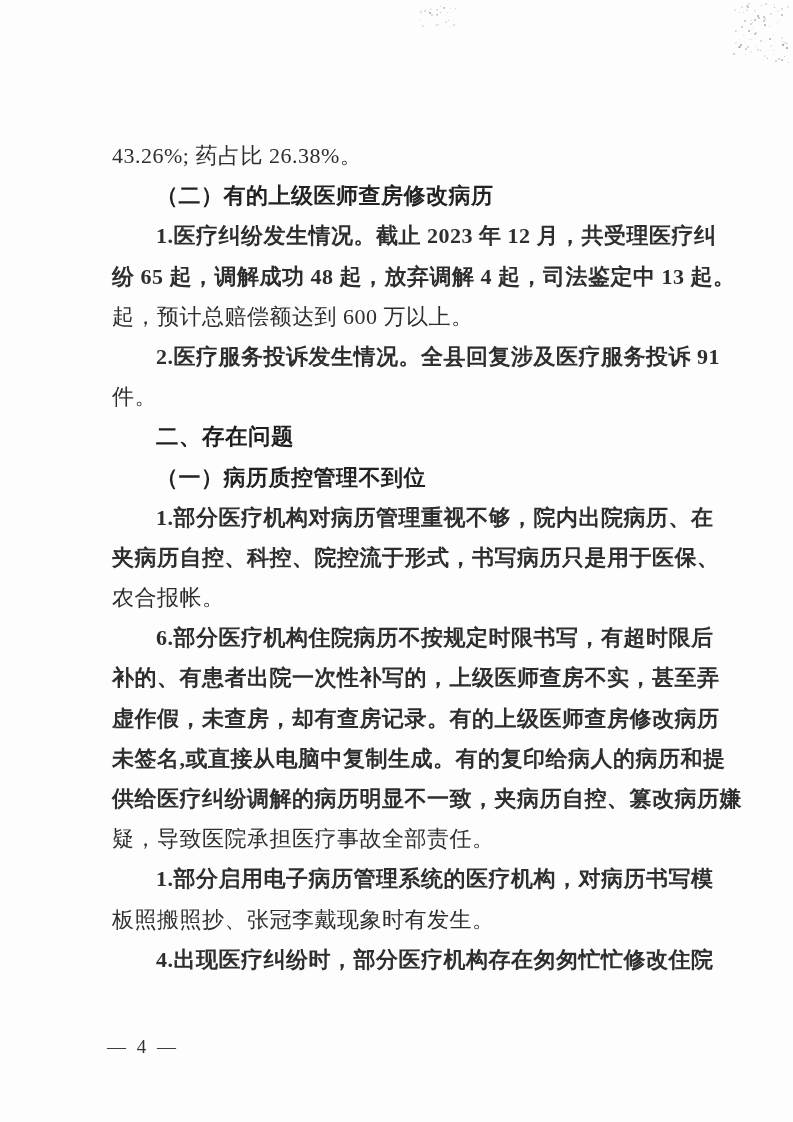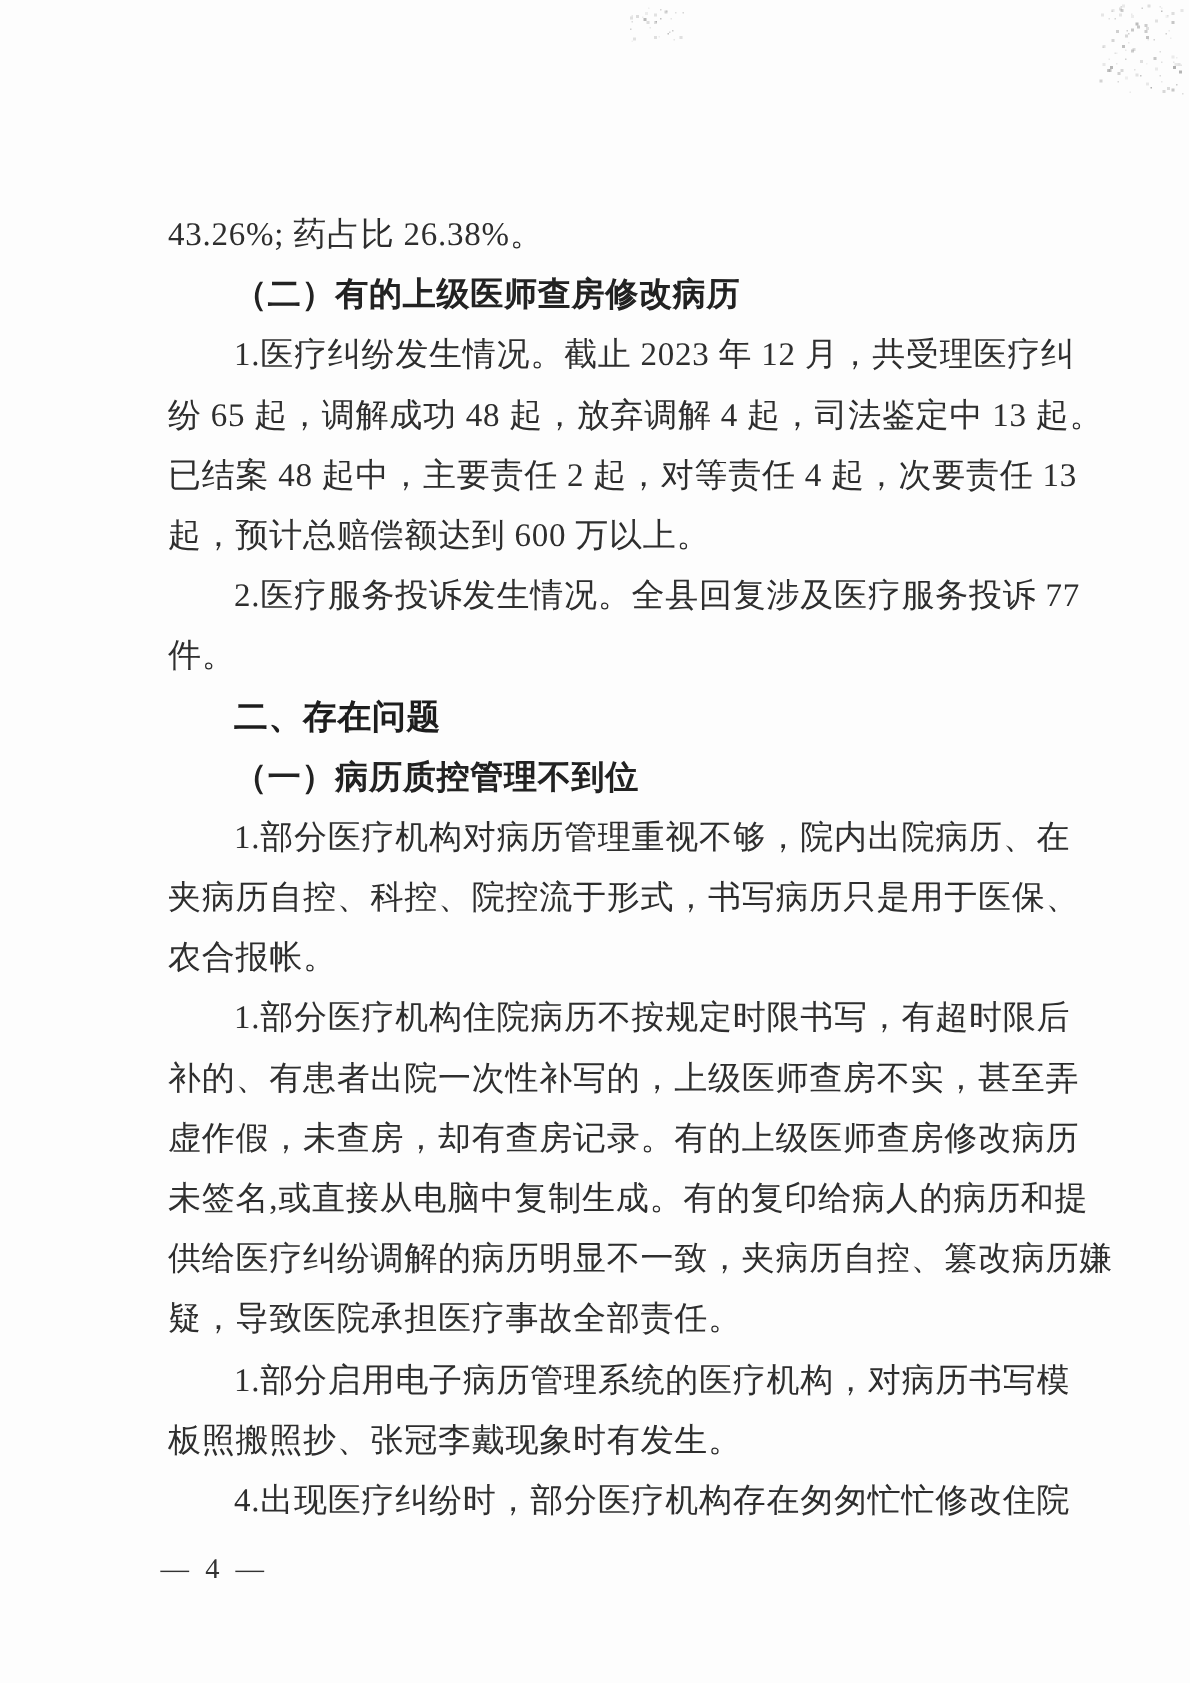--- a/index.html
+++ b/index.html
@@ -28,20 +28,21 @@
     height: 40.2px;
     white-space: nowrap;
     letter-spacing: 0.5px;
   }
   .line.indent {
     text-indent: 44px;
   }
   .line.fill {
     text-align: justify;
     text-align-last: justify;
+    font-weight: bold;
   }
   .line.heading-kai {
     font-weight: 700;
     color: #222;
   }
   .line.heading-hei {
     font-weight: 700;
     font-family: "Liberation Sans", "DejaVu Sans", sans-serif;
     font-size: 22.5px;
     color: #1d1d1d;
@@ -190,30 +191,29 @@
       <span style="width: 2px; height: 2px; left: 6px; top: 44px; background: rgb(160, 160, 160); opacity: 0.59;"></span>
       <span style="width: 1px; height: 1px; left: 19px; top: 20px; background: rgb(191, 191, 191); opacity: 0.73;"></span>
       <span style="width: 2px; height: 2px; left: 17px; top: 21px; background: rgb(196, 196, 196); opacity: 0.64;"></span>
       <span style="width: 2px; height: 2px; left: 8px; top: 24px; background: rgb(166, 166, 166); opacity: 0.46;"></span>
     </div>
   <div class="content">
       <div class="line body">43.26%; 药占比 26.38%。</div>
       <div class="line heading-kai indent">（二）有的上级医师查房修改病历</div>
       <div class="line body indent fill">1.医疗纠纷发生情况。截止 2023 年 12 月，共受理医疗纠</div>
       <div class="line body fill">纷 65 起，调解成功 48 起，放弃调解 4 起，司法鉴定中 13 起。</div>
-      <div class="line body fill">已结案 48 起中，主要责任 2 起，对等责任 4 起，次要责任 13</div>
       <div class="line body">起，预计总赔偿额达到 600 万以上。</div>
-      <div class="line body indent fill">2.医疗服务投诉发生情况。全县回复涉及医疗服务投诉 77</div>
+      <div class="line body indent fill">2.医疗服务投诉发生情况。全县回复涉及医疗服务投诉 91</div>
       <div class="line body">件。</div>
       <div class="line heading-hei indent">二、存在问题</div>
       <div class="line heading-kai indent">（一）病历质控管理不到位</div>
       <div class="line body indent fill">1.部分医疗机构对病历管理重视不够，院内出院病历、在</div>
       <div class="line body fill">夹病历自控、科控、院控流于形式，书写病历只是用于医保、</div>
       <div class="line body">农合报帐。</div>
-      <div class="line body indent fill">1.部分医疗机构住院病历不按规定时限书写，有超时限后</div>
+      <div class="line body indent fill">6.部分医疗机构住院病历不按规定时限书写，有超时限后</div>
       <div class="line body fill">补的、有患者出院一次性补写的，上级医师查房不实，甚至弄</div>
       <div class="line body fill">虚作假，未查房，却有查房记录。有的上级医师查房修改病历</div>
       <div class="line body fill">未签名,或直接从电脑中复制生成。有的复印给病人的病历和提</div>
       <div class="line body fill">供给医疗纠纷调解的病历明显不一致，夹病历自控、篡改病历嫌</div>
       <div class="line body">疑，导致医院承担医疗事故全部责任。</div>
       <div class="line body indent fill">1.部分启用电子病历管理系统的医疗机构，对病历书写模</div>
       <div class="line body">板照搬照抄、张冠李戴现象时有发生。</div>
       <div class="line body indent fill">4.出现医疗纠纷时，部分医疗机构存在匆匆忙忙修改住院</div>
     </div>
   <div class="footer">— 4 —</div>

